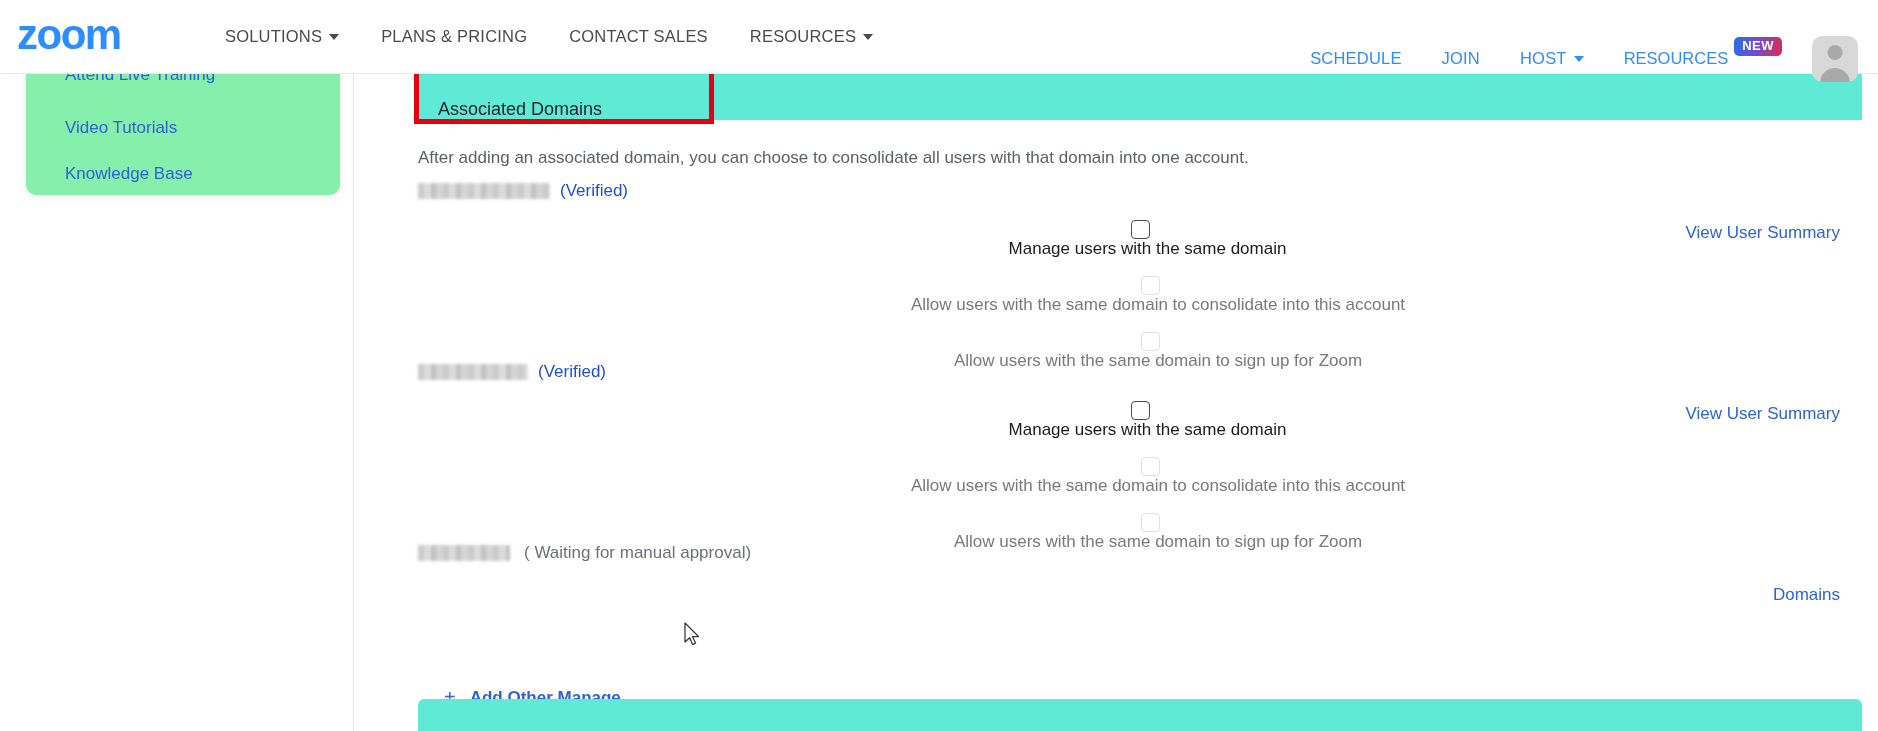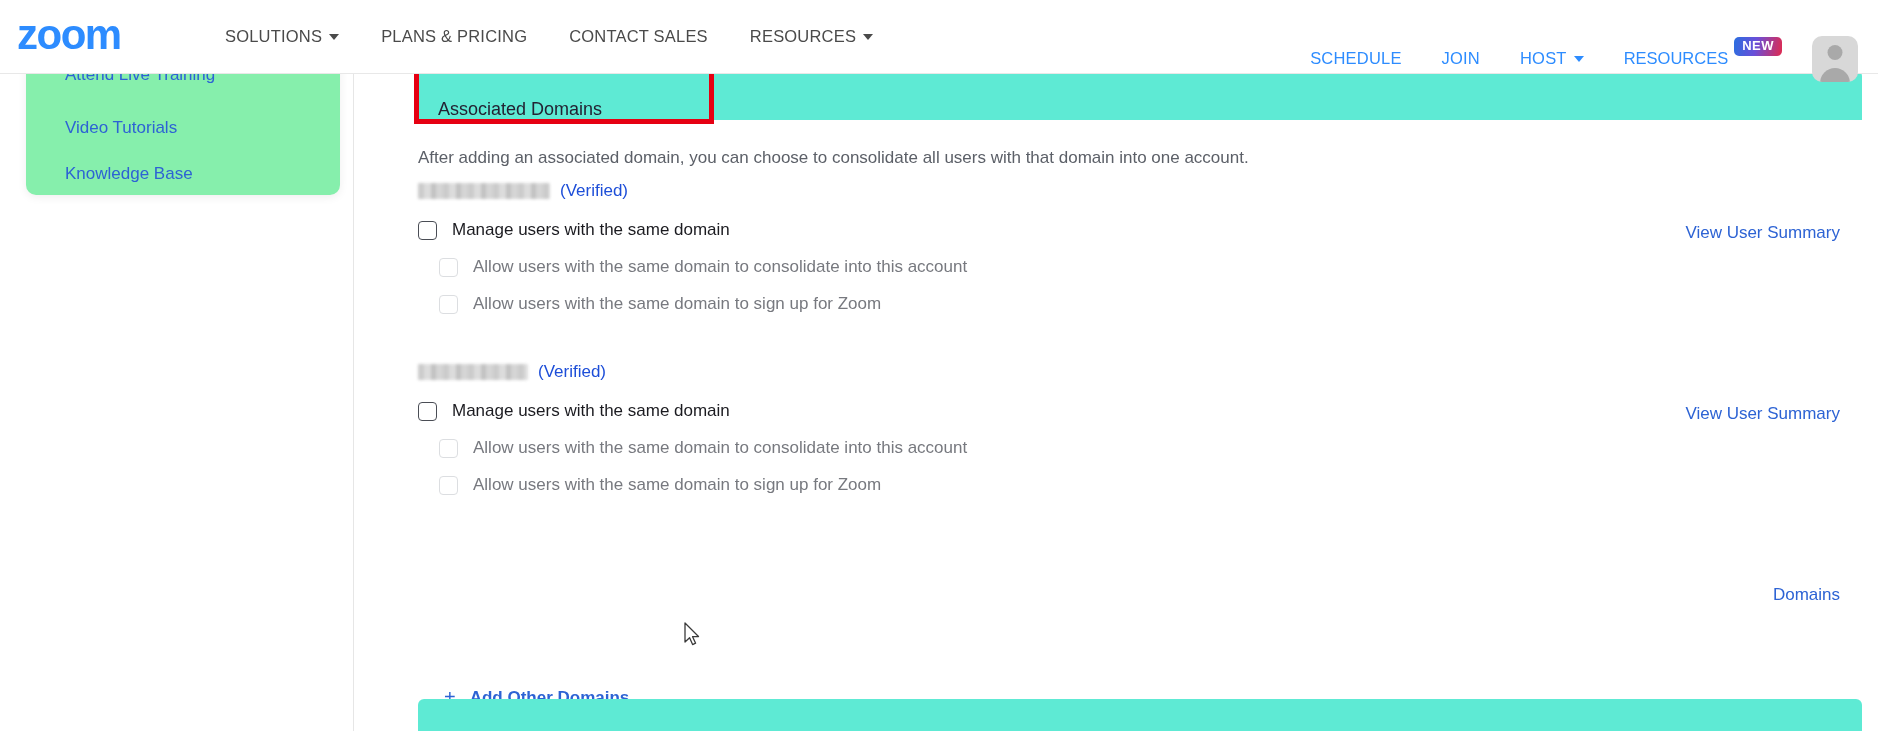--- a/index.html
+++ b/index.html
@@ -258,20 +258,21 @@
     margin-left: 14px;
     font-size: 17px;
     color: #6d7076;
     white-space: nowrap;
   }
 
   .cb-row {
     display: flex;
     align-items: center;
     margin-top: 17px;
+    flex-direction: column;
   }
 
   .checkbox {
     width: 19px; height: 19px;
     border: 1.6px solid #4a4d55;
     border-radius: 4px;
     background: #ffffff;
     box-sizing: border-box;
     flex: 0 0 auto;
     cursor: pointer;
@@ -386,25 +387,29 @@
       <span class="checkbox disabled"></span>
       <span class="cb-label muted">Allow users with the same domain to consolidate into this account</span>
     </div>
     <div class="cb-row indent">
       <span class="checkbox disabled"></span>
       <span class="cb-label muted">Allow users with the same domain to sign up for Zoom</span>
     </div>
   </div>
   <div class="right-link rl-2">View User Summary</div>
 
+  <div class="pending-row">
+    <span class="redacted w3"></span>
+    <span class="pending">( Waiting for manual approval)</span>
+  </div>
   <div class="right-link rl-3">Domains</div>
 
   <div class="add-link">
     <span class="add-plus">+</span>
-    <span>Add Other Domains</span>
+    <span>Add Other Manage</span>
   </div>
 
   <div class="section-head vanity">
     <span>Vanity URL</span>
   </div>
 </div>
 
 <svg class="cursor" width="20" height="28" viewBox="0 0 20 28">
   <path d="M2,1 L2,20 L6.6,15.8 L9.6,22.6 L12.6,21.2 L9.6,14.7 L15.5,14.5 Z" fill="#ffffff" stroke="#3a3a3a" stroke-width="1.3" stroke-linejoin="round"></path>
 </svg>

